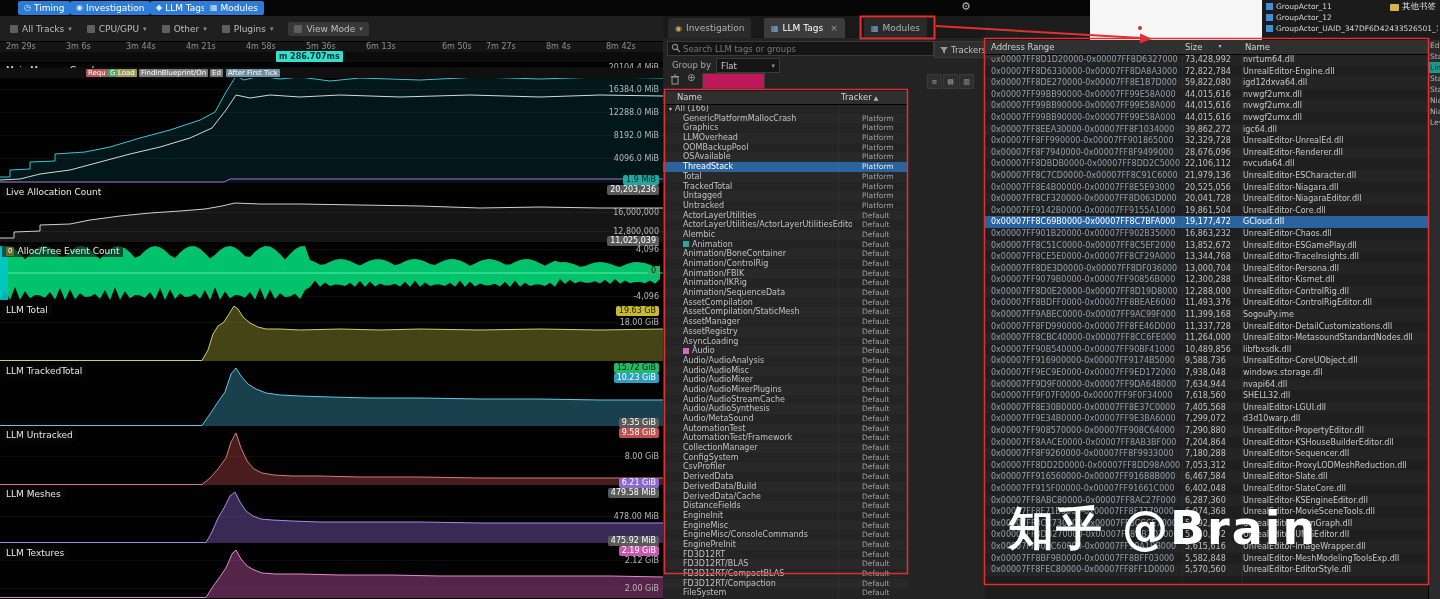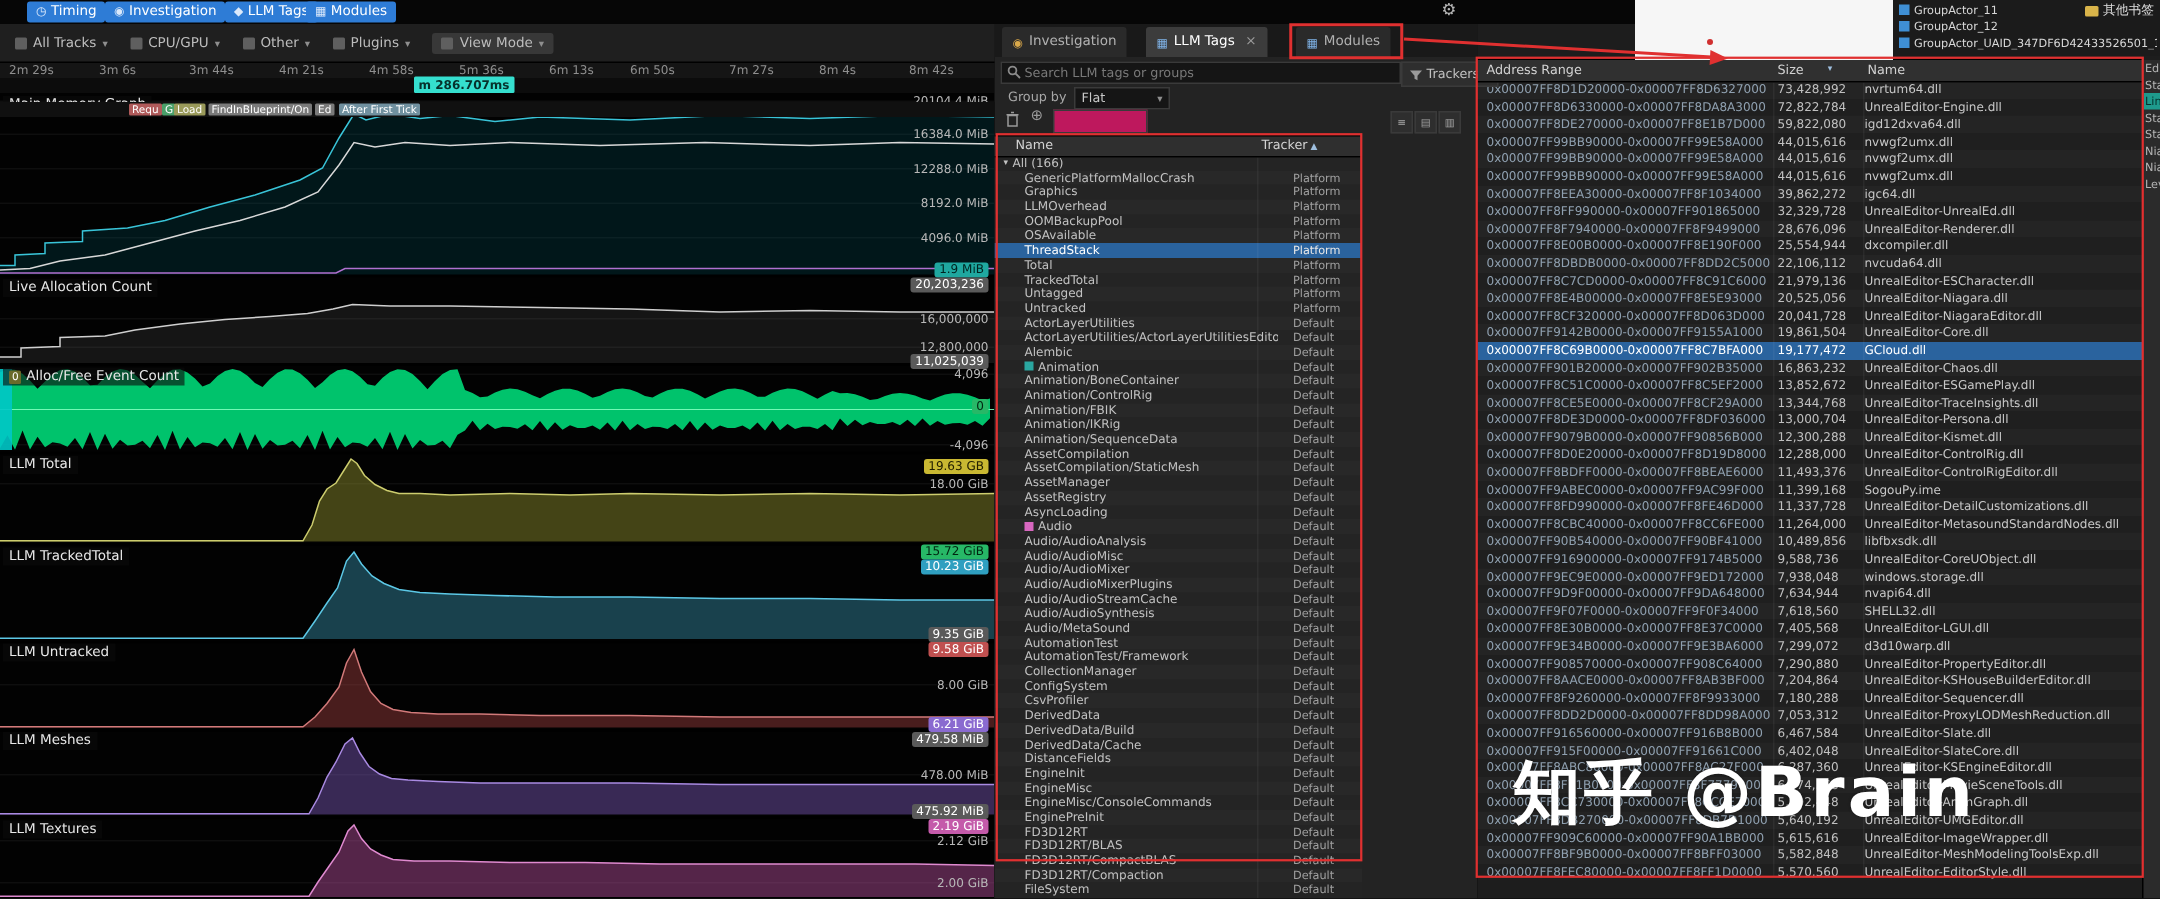--- a/index.html
+++ b/index.html
@@ -181,21 +181,21 @@
     </div>
   <span id="jump-end">→</span>
   <div id="ruler">
       <span class="tick" style="left: 6px;">2m 29s</span>
       <span class="tick" style="left: 66px;">3m 6s</span>
       <span class="tick" style="left: 126px;">3m 44s</span>
       <span class="tick" style="left: 186px;">4m 21s</span>
       <span class="tick" style="left: 246px;">4m 58s</span>
       <span class="tick" style="left: 306px;">5m 36s</span>
       <span class="tick" style="left: 366px;">6m 13s</span>
-      <span class="tick" style="left: 420px;">6m 50s</span>
+      <span class="tick" style="left: 442px;">6m 50s</span>
       <span class="tick" style="left: 486px;">7m 27s</span>
       <span class="tick" style="left: 546px;">8m 4s</span>
       <span class="tick" style="left: 606px;">8m 42s</span>
     </div>
   <div id="markers">
       <span class="marker" style="left: 86px; background: rgb(176, 90, 90);">Requ</span>
       <span class="marker" style="left: 108px; background: rgb(74, 160, 106);">G</span>
       <span class="marker" style="left: 116px; background: rgb(154, 154, 90);">Load</span>
       <span class="marker" style="left: 139px; background: rgb(122, 122, 122);">FindInBlueprint/On</span>
       <span class="marker" style="left: 210px; background: rgb(122, 122, 122);">Ed</span>
@@ -721,25 +721,20 @@
         <div class="ma">0x00007FF8FF990000-0x00007FF901865000</div>
         <div class="ms">32,329,728</div>
         <div class="mn">UnrealEditor-UnrealEd.dll</div>
       </div>
       <div class="mrow">
         <div class="ma">0x00007FF8F7940000-0x00007FF8F9499000</div>
         <div class="ms">28,676,096</div>
         <div class="mn">UnrealEditor-Renderer.dll</div>
       </div>
       <div class="mrow">
-        <div class="ma">0x00007FF8E00B0000-0x00007FF8E190F000</div>
-        <div class="ms">25,554,944</div>
-        <div class="mn">dxcompiler.dll</div>
-      </div>
-      <div class="mrow">
         <div class="ma">0x00007FF8DBDB0000-0x00007FF8DD2C5000</div>
         <div class="ms">22,106,112</div>
         <div class="mn">nvcuda64.dll</div>
       </div>
       <div class="mrow">
         <div class="ma">0x00007FF8C7CD0000-0x00007FF8C91C6000</div>
         <div class="ms">21,979,136</div>
         <div class="mn">UnrealEditor-ESCharacter.dll</div>
       </div>
       <div class="mrow">

